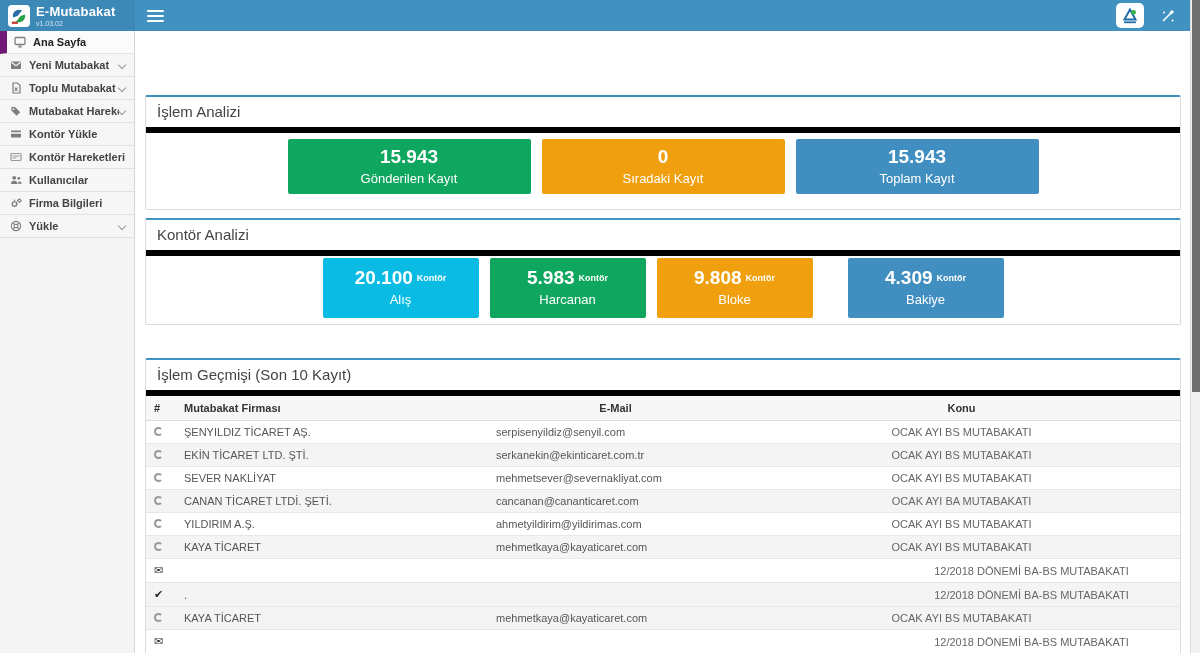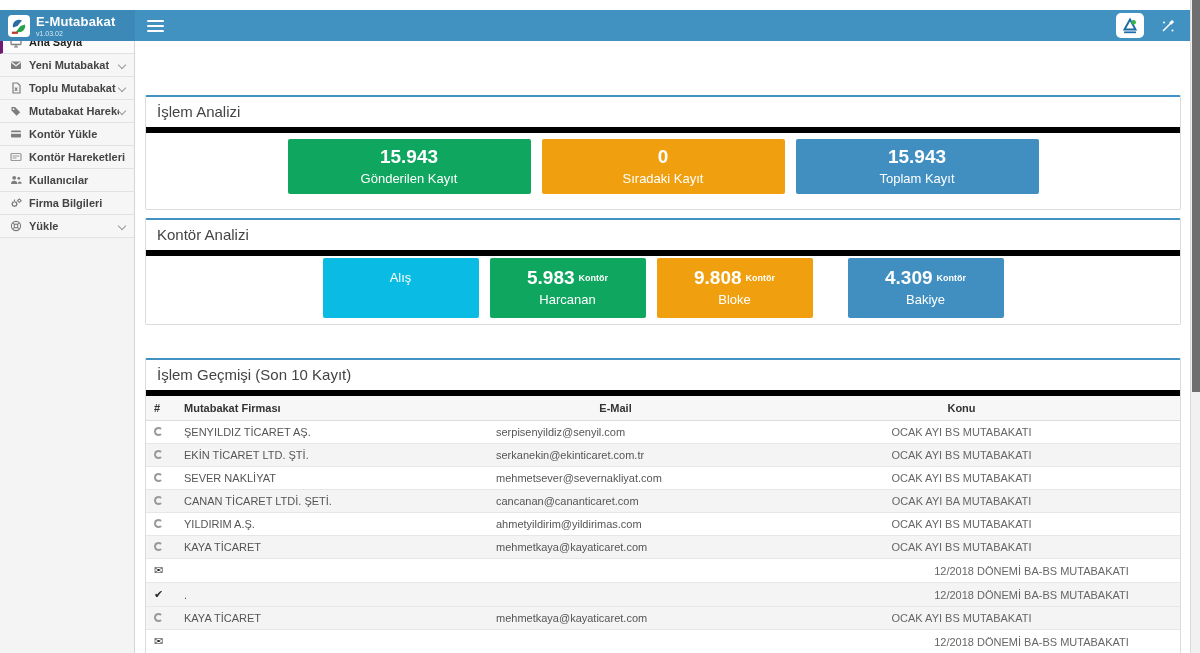--- a/index.html
+++ b/index.html
@@ -1,20 +1,20 @@
 <!DOCTYPE html>
 <html><head>
 <meta charset="utf-8">
 <style>
   * { margin:0; padding:0; box-sizing:border-box; }
   html,body { width:1200px; height:653px; overflow:hidden; background:#fff;
               font-family:"Liberation Sans", sans-serif; }
 
   
-  .topbar { position:absolute; top:10px; left:0; width:1200px; height:31px;
+  .topbar { position:absolute; top:0; left:0; width:1200px; height:31px;
             background:#4191c1; display:flex; align-items:stretch; z-index:5; }
   .brand { width:135px; background:#3c88b7; display:flex; align-items:center;
            padding:0 8px; gap:6px; }
   .brand-logo { width:22px; height:22px; background:#fff; border-radius:4px;
                 display:flex; align-items:center; justify-content:center; flex:0 0 auto; }
   .brand-text { line-height:1; color:#fff; }
   .brand-title { font-size:13px; font-weight:bold; letter-spacing:.2px; }
   .brand-ver { font-size:7px; color:#d6e7f2; margin-top:2px; }
   .hamburger { width:40px; display:flex; flex-direction:column; justify-content:center;
                align-items:center; gap:3px; cursor:pointer; }
@@ -24,21 +24,21 @@
   .corp-btn { width:28px; height:25px; background:#fff; border-radius:5px;
               display:flex; align-items:center; justify-content:center; cursor:pointer; }
   .wand-btn { width:20px; height:20px; display:flex; align-items:center; justify-content:center; cursor:pointer; }
 
   
   .sidebar { position:absolute; top:31px; left:0; width:135px; height:622px;
              background:#f4f4f4; border-right:1px solid #d5d5d5; }
   .side-item { display:flex; align-items:center; height:23px; padding:0 6px 0 9px;
                border-bottom:1px solid #e2e2e2; font-size:11px; color:#444;
                font-weight:600; cursor:pointer; background:#f6f6f6; }
-  .side-item.active { border-left:3px solid #701a75; padding-left:6px;
+  .side-item.active { border-left:7px solid #701a75; padding-left:6px;
                       background:#fbfbfb; font-weight:bold; color:#222; }
   .side-icon { width:14px; height:12px; margin-right:6px; display:flex;
                align-items:center; justify-content:center; flex:0 0 auto; }
   .side-label { flex:1; white-space:nowrap; overflow:hidden; }
   .chev { width:6px; height:6px; border-right:1.5px solid #999; border-bottom:1.5px solid #999;
           transform:rotate(45deg); margin-right:3px; flex:0 0 auto; }
 
   
   .content { position:absolute; top:31px; left:136px; width:1054px; height:622px;
              background:#fff; }
@@ -239,20 +239,21 @@
           <div class="stat-value"><span class="num">15.943</span></div>
           <div class="stat-label">Toplam Kayıt</div>
         </div>
       </div>
   </div>
 
   <div class="panel" id="panel-kontor">
     <div class="panel-title">Kontör Analizi</div>
     <div class="box-row" id="kontor-boxes">
         <div class="stat-box narrow" style="background: rgb(10, 188, 228);">
+          <div class="stat-value"><span class="num">20.100</span><span class="stat-unit">Kontör</span></div>
           <div class="stat-label">Alış</div>
         </div>
         <div class="stat-box narrow" style="background: rgb(15, 166, 95);">
           <div class="stat-value"><span class="num">5.983</span><span class="stat-unit">Kontör</span></div>
           <div class="stat-label">Harcanan</div>
         </div>
         <div class="stat-box narrow" style="background: rgb(240, 160, 15);">
           <div class="stat-value"><span class="num">9.808</span><span class="stat-unit">Kontör</span></div>
           <div class="stat-label">Bloke</div>
         </div>

